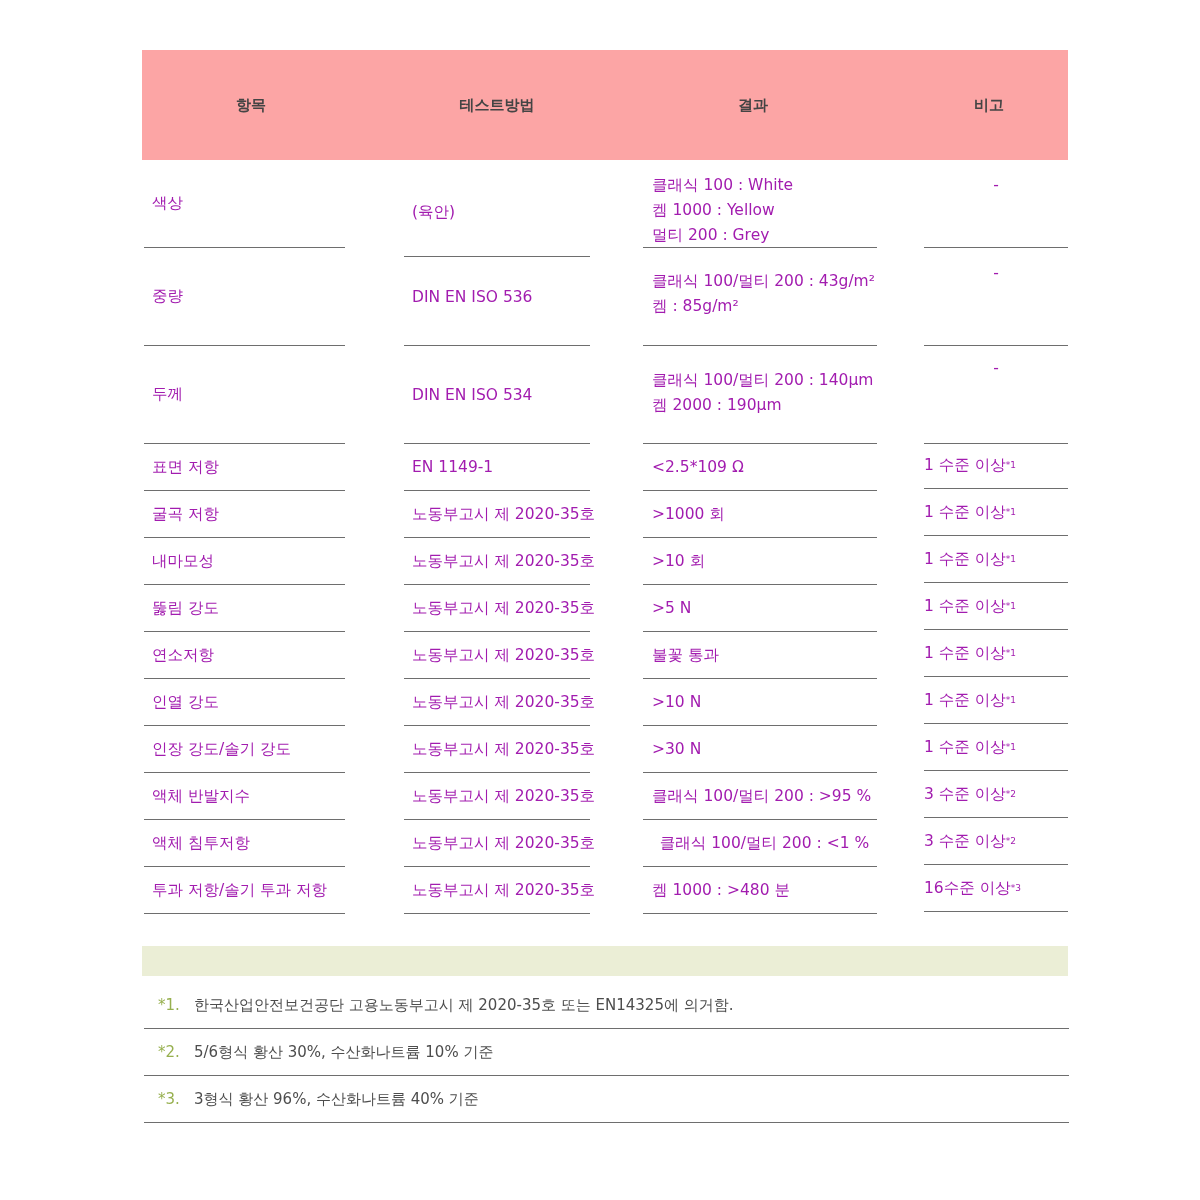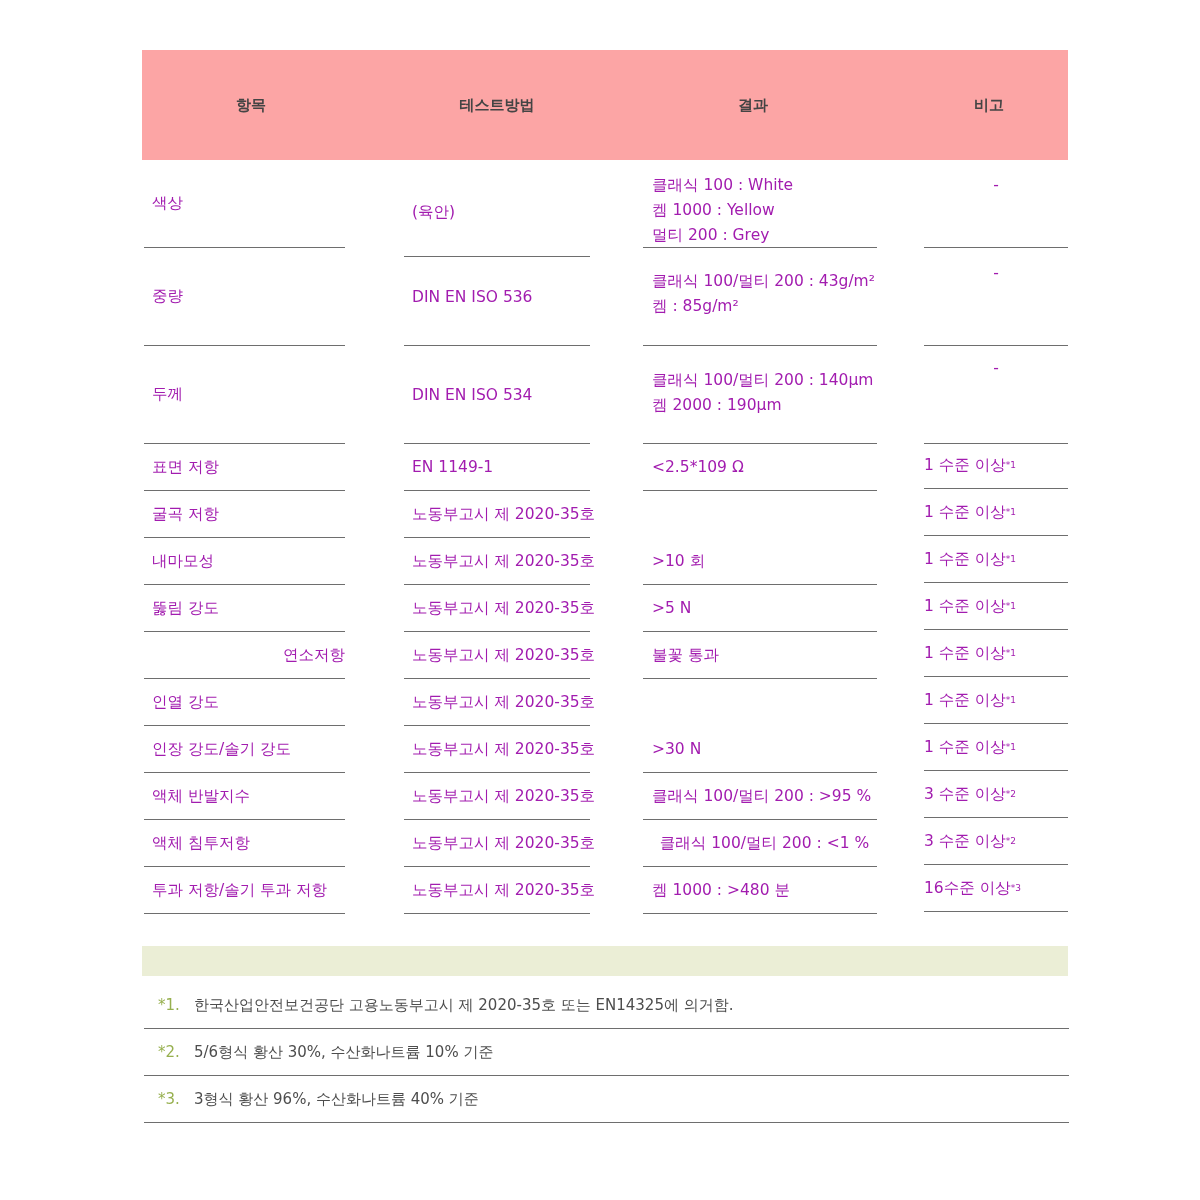--- a/index.html
+++ b/index.html
@@ -95,20 +95,25 @@
           <sup>*1</sup>
         </div>
       </div>
       <div class="row" style="top: 441px; height: 47px;">
         <div class="cell c1 vc" style="height: 47px;">
           <span>굴곡 저항</span>
         </div>
         <div class="cell c2 vc" style="height: 47px;">
           <span>노동부고시 제 2020-35호</span>
         </div>
+        <div class="cell c3 vc lines" style="height: 47px;">
+          <div>
+            <div>&gt;1000 회</div>
+          </div>
+        </div>
         <div class="cell c4 vc" style="height: 47px; margin-top: -2px;">
           <span>1 수준 이상</span>
           <sup>*1</sup>
         </div>
       </div>
       <div class="row" style="top: 488px; height: 47px;">
         <div class="cell c1 vc" style="height: 47px;">
           <span>내마모성</span>
         </div>
         <div class="cell c2 vc" style="height: 47px;">
@@ -135,21 +140,21 @@
           <div>
             <div>&gt;5 N</div>
           </div>
         </div>
         <div class="cell c4 vc" style="height: 47px; margin-top: -2px;">
           <span>1 수준 이상</span>
           <sup>*1</sup>
         </div>
       </div>
       <div class="row" style="top: 582px; height: 47px;">
-        <div class="cell c1 vc" style="height: 47px; justify-content: flex-end;">
+        <div class="cell c1 vc" style="height: 47px;">
           <span>연소저항</span>
         </div>
         <div class="cell c2 vc" style="height: 47px;">
           <span>노동부고시 제 2020-35호</span>
         </div>
         <div class="cell c3 vc lines" style="height: 47px;">
           <div>
             <div>불꽃 통과</div>
           </div>
         </div>
@@ -157,20 +162,25 @@
           <span>1 수준 이상</span>
           <sup>*1</sup>
         </div>
       </div>
       <div class="row" style="top: 629px; height: 47px;">
         <div class="cell c1 vc" style="height: 47px;">
           <span>인열 강도</span>
         </div>
         <div class="cell c2 vc" style="height: 47px;">
           <span>노동부고시 제 2020-35호</span>
+        </div>
+        <div class="cell c3 vc lines" style="height: 47px;">
+          <div>
+            <div>&gt;10 N</div>
+          </div>
         </div>
         <div class="cell c4 vc" style="height: 47px; margin-top: -2px;">
           <span>1 수준 이상</span>
           <sup>*1</sup>
         </div>
       </div>
       <div class="row" style="top: 676px; height: 47px;">
         <div class="cell c1 vc" style="height: 47px;">
           <span>인장 강도/솔기 강도</span>
         </div>

